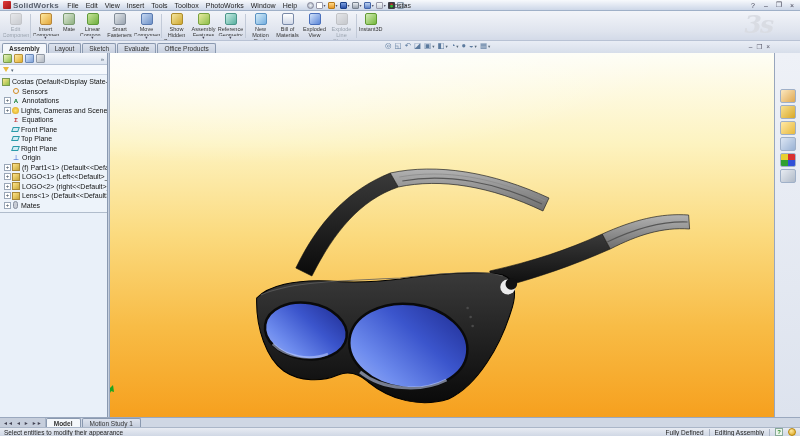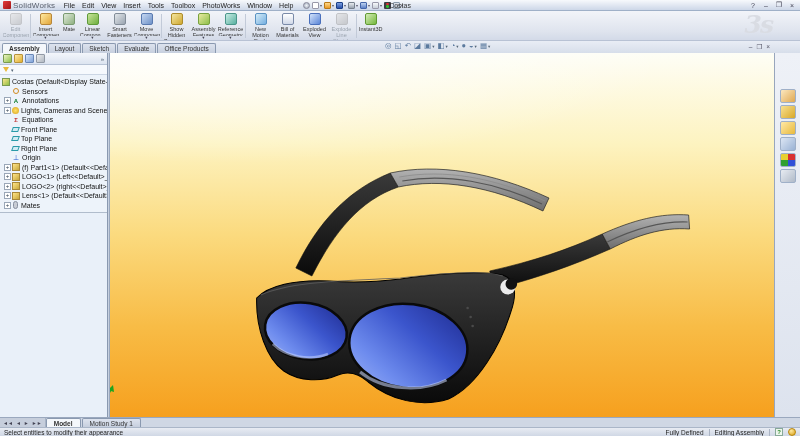--- a/index.html
+++ b/index.html
@@ -4,21 +4,21 @@
 <style>
   * { box-sizing: border-box; margin: 0; padding: 0; }
   html,body { width:800px; height:436px; overflow:hidden; }
   body { font-family:"Liberation Sans", sans-serif; background:#d4dbe8; cursor:default; }
 
   
   .titlebar { height:11px; display:flex; align-items:center; position:relative;
     background:linear-gradient(#f7f9fc,#cdd7e8); border-bottom:1px solid #9fb0c8; padding:0 3px; }
   .logo { display:flex; align-items:center; gap:2px; margin-right:5px; }
   .logo-box { width:8px; height:8px; background:linear-gradient(135deg,#e23b3b,#a31515); border-radius:1px; }
-  .logo-text { font-size:8px; font-weight:normal; color:#5a616e; letter-spacing:.2px; }
+  .logo-text { font-size:8px; font-weight:bold; color:#5a616e; letter-spacing:.2px; }
   .menus { display:flex; }
   .menus span { font-size:7px; color:#222; padding:0 3.5px; }
   .qat { display:flex; align-items:center; gap:2px; margin-left:6px; }
   .qbtn { display:flex; align-items:center; }
   .qi { width:7px; height:7px; border-radius:1px; display:inline-block; }
   .qdd { font-size:4px; color:#556; margin-left:1px; }
   .qi-sel { background:radial-gradient(circle,#f0f2f6,#9aa6b8); border-radius:50%; border:1px solid #889; }
   .qi-new { background:#fff; border:1px solid #99a; }
   .qi-open { background:linear-gradient(#ffd98a,#e89a2a); border:1px solid #b87a1a; }
   .qi-save { background:linear-gradient(#7ba0e0,#2a4fa8); border:1px solid #1a3f88; }

